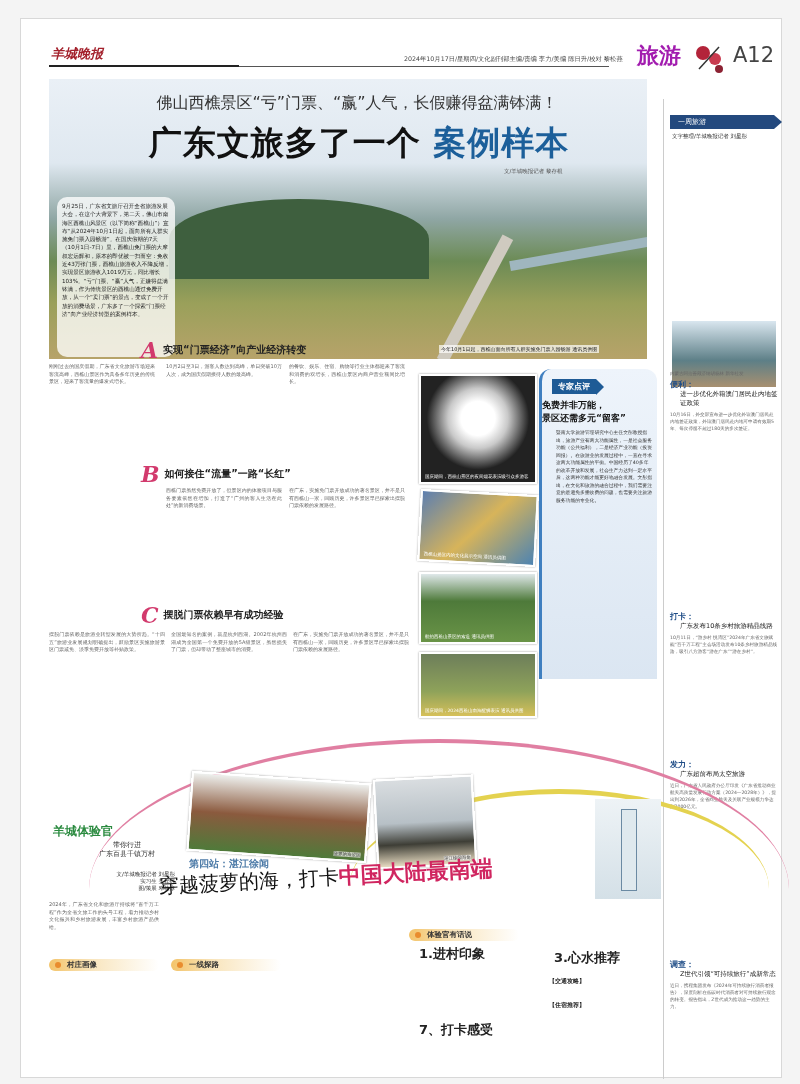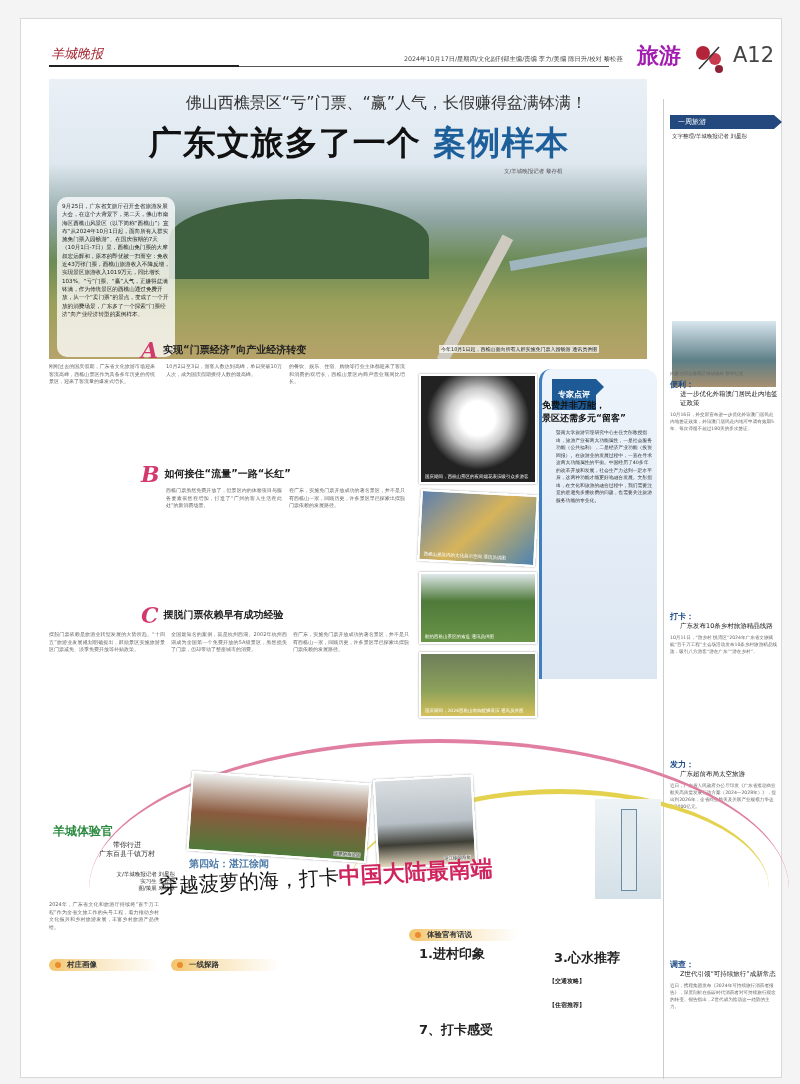--- a/index.html
+++ b/index.html
@@ -1,44 +1,44 @@
 <!DOCTYPE html>
 <html><head>
 <meta charset="utf-8">
 <style>
 *{box-sizing:border-box;margin:0;padding:0}
 body{width:800px;height:1084px;background:#f4f4f4;font-family:"DejaVu Sans",sans-serif;color:#333;position:relative;overflow:hidden}
 .page{position:absolute;left:20px;top:18px;width:762px;height:1060px;background:#fff;border:1px solid #d8d8d8}
 .masthead{position:absolute;left:28px;top:22px;width:720px;height:30px}
-.logo{position:absolute;left:2px;top:4px;font-family:"DejaVu Serif",serif;font-size:13px;color:#a3202b;font-weight:normal;font-style:italic}
+.logo{position:absolute;left:2px;top:4px;font-family:"DejaVu Serif",serif;font-size:13px;color:#a3202b;font-weight:bold;font-style:italic}
 .rule-thick{position:absolute;left:0;top:24px;width:190px;height:2px;background:#222}
 .rule-thin{position:absolute;left:190px;top:25px;width:370px;height:1px;background:#555}
 .dateline{position:absolute;left:355px;top:14px;font-size:6.3px;color:#444;white-space:nowrap}
 .section{position:absolute;left:588px;top:0;font-size:22px;color:#a21caf;font-weight:bold}
 .pageno{position:absolute;left:684px;top:2px;font-size:21px;color:#444}
 .flower{position:absolute;left:640px;top:-2px;width:44px;height:40px}
 .hero{position:absolute;left:28px;top:60px;width:598px;height:280px;background:linear-gradient(180deg,#eaf0f6 0%,#dfe8f0 30%,#8fa6a4 50%,#6c8b55 65%,#9aa05a 80%,#b7a36a 100%);overflow:hidden}
 .hero .road{position:absolute;left:420px;top:150px;width:12px;height:140px;background:#cfcac0;transform:rotate(28deg)}
 .hero .river{position:absolute;left:460px;top:170px;width:140px;height:10px;background:#9fb6bf;transform:rotate(-10deg)}
 .hero .mountain{position:absolute;left:120px;top:120px;width:260px;height:80px;background:#3e5f3e;border-radius:50% 50% 0 0}
-.kicker{position:absolute;left:78px;top:14px;width:460px;text-align:right;font-size:16px;color:#333}
+.kicker{position:absolute;left:78px;top:14px;width:460px;text-align:center;font-size:16px;color:#333}
 .headline{position:absolute;left:70px;top:42px;width:480px;text-align:center;font-size:33px;font-weight:bold;color:#111;letter-spacing:1px}
 .headline .hl{color:#1c5f9a}
 .byline{position:absolute;left:455px;top:89px;font-size:5.5px;color:#555}
 .lead{position:absolute;left:8px;top:118px;width:118px;height:160px;background:rgba(255,255,255,0.78);border-radius:10px;padding:5px;font-size:5.6px;line-height:8.3px;color:#222}
 .caption{position:absolute;left:390px;top:266px;font-size:5px;color:#222;background:rgba(255,255,255,.7);padding:1px 2px}
 .sechead{position:absolute;display:flex;align-items:center;gap:5px}
 .sechead .letter{font-size:22px;font-weight:bold;color:#d23a6d;font-style:italic;font-family:"DejaVu Serif",serif}
 .sechead .txt{font-size:10px;color:#222;font-weight:bold}
 .col{position:absolute;font-size:5px;line-height:7.6px;color:#666;text-align:justify;overflow:hidden}
 .photos{position:absolute;left:398px;top:355px;width:118px}
 .ph{position:relative;margin-bottom:8px;border:2px solid #fff;box-shadow:0 0 2px #999}
 .ph .cap{position:absolute;left:4px;bottom:3px;font-size:4.5px;color:#fff}
 .expert{position:absolute;left:518px;top:350px;width:118px;height:310px;background:linear-gradient(180deg,#eef4fb,#dbe6f2);border-radius:12px 12px 0 0;border-left:3px solid #3f7fc0}
-.expert .tag{position:absolute;left:10px;top:10px;background:#1e5b96;color:#fff;font-size:8px;padding:10px 6px;font-weight:bold}
+.expert .tag{position:absolute;left:10px;top:10px;background:#1e5b96;color:#fff;font-size:8px;padding:2px 6px;font-weight:bold}
 .expert .tag:after{content:"";position:absolute;right:-8px;top:0;border-left:8px solid #1e5b96;border-top:8px solid transparent;border-bottom:8px solid transparent}
 .expert .t1,.expert .t2{position:absolute;left:0;width:118px;font-size:9px;font-weight:bold;color:#111}
 .expert .t1{top:30px}.expert .t2{top:43px}
 .expert .body{position:absolute;left:14px;top:60px;width:96px;font-size:4.8px;line-height:7.5px;color:#333}
 .side{position:absolute;left:642px;top:80px;width:118px;height:980px;border-left:1px solid #ccc}
 .side .band{position:absolute;left:6px;top:16px;width:104px;height:14px;background:#23497e;color:#fff;font-size:7px;padding:2px 8px}
 .side .band:after{content:"";position:absolute;right:-8px;top:0;border-left:8px solid #23497e;border-top:7px solid transparent;border-bottom:7px solid transparent}
 .side .credit{position:absolute;left:8px;top:34px;font-size:5.5px;color:#333}
 .item{position:absolute;left:6px;width:108px}
 .item .k{font-size:8px;font-weight:bold;color:#1e4c86}

